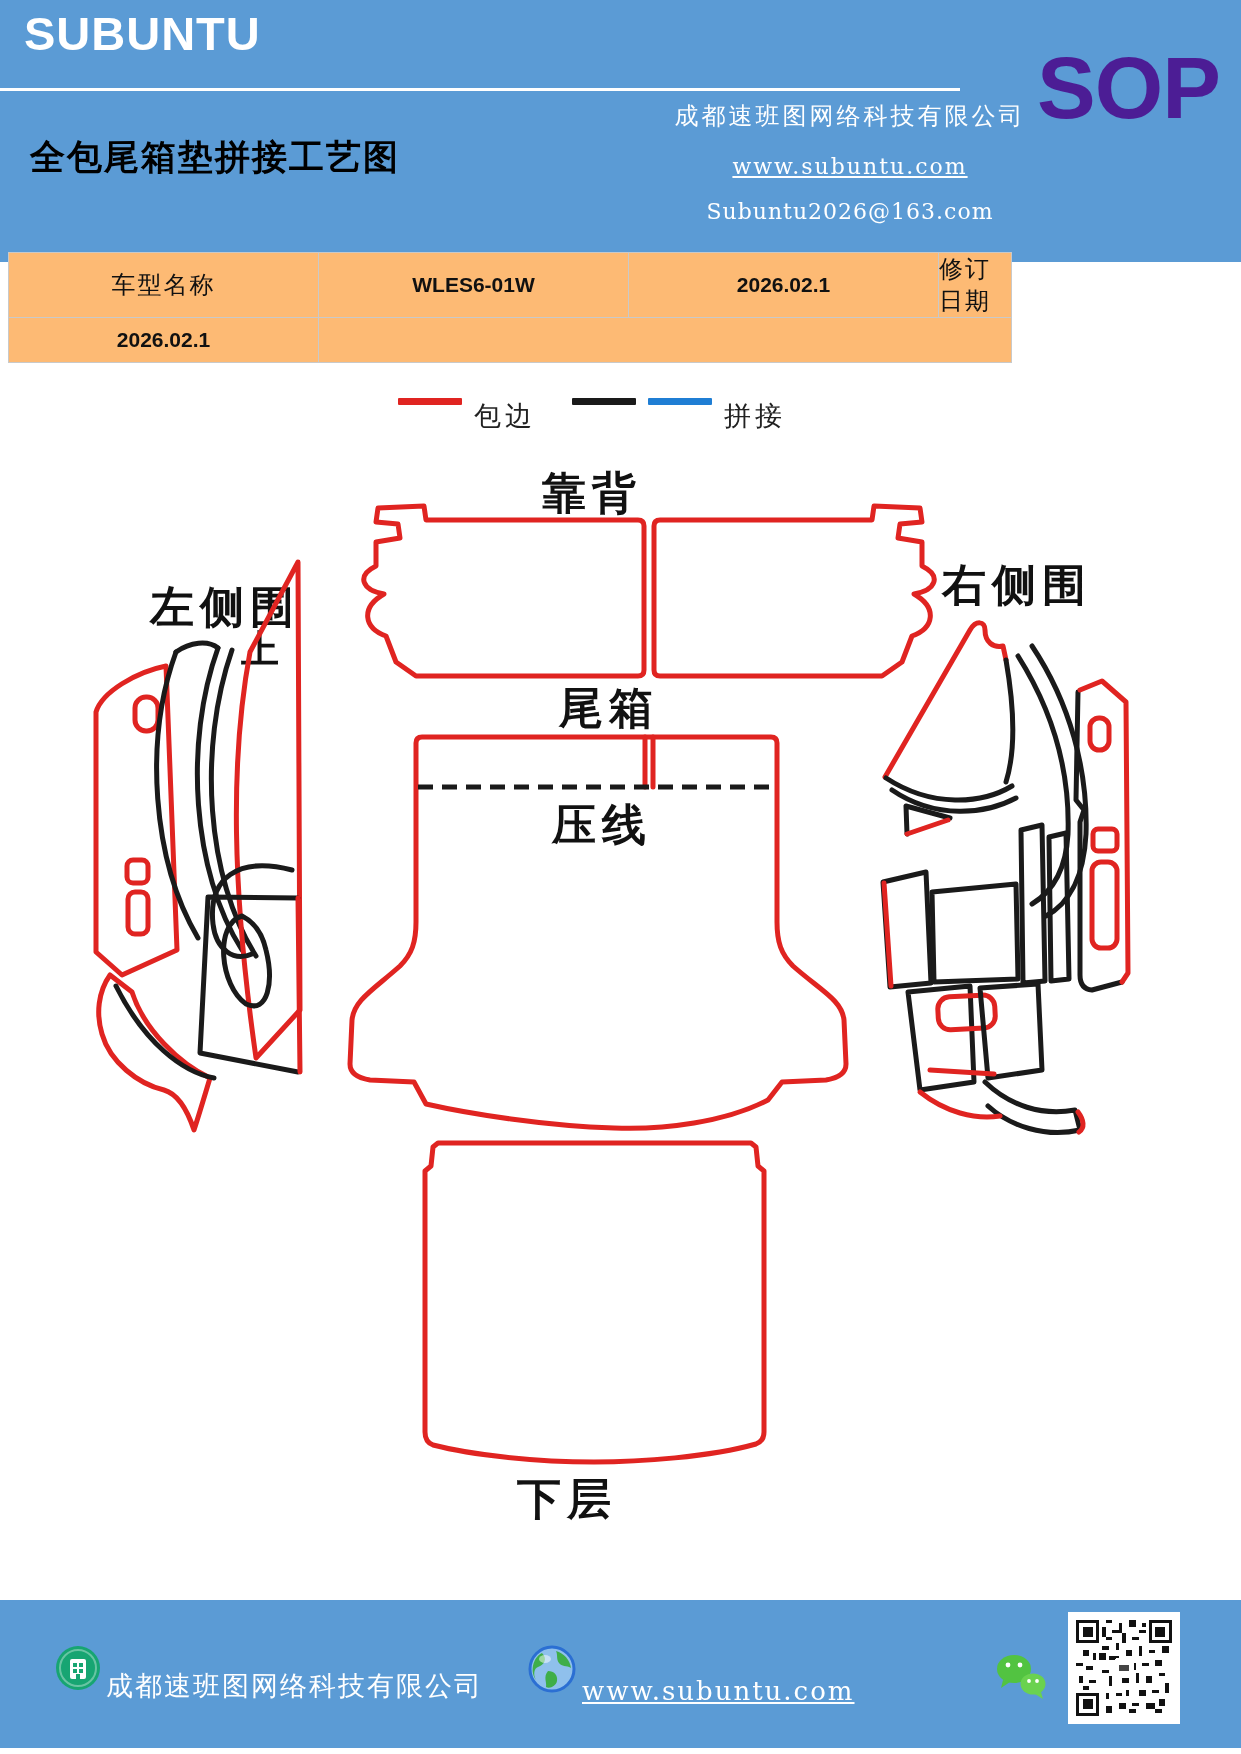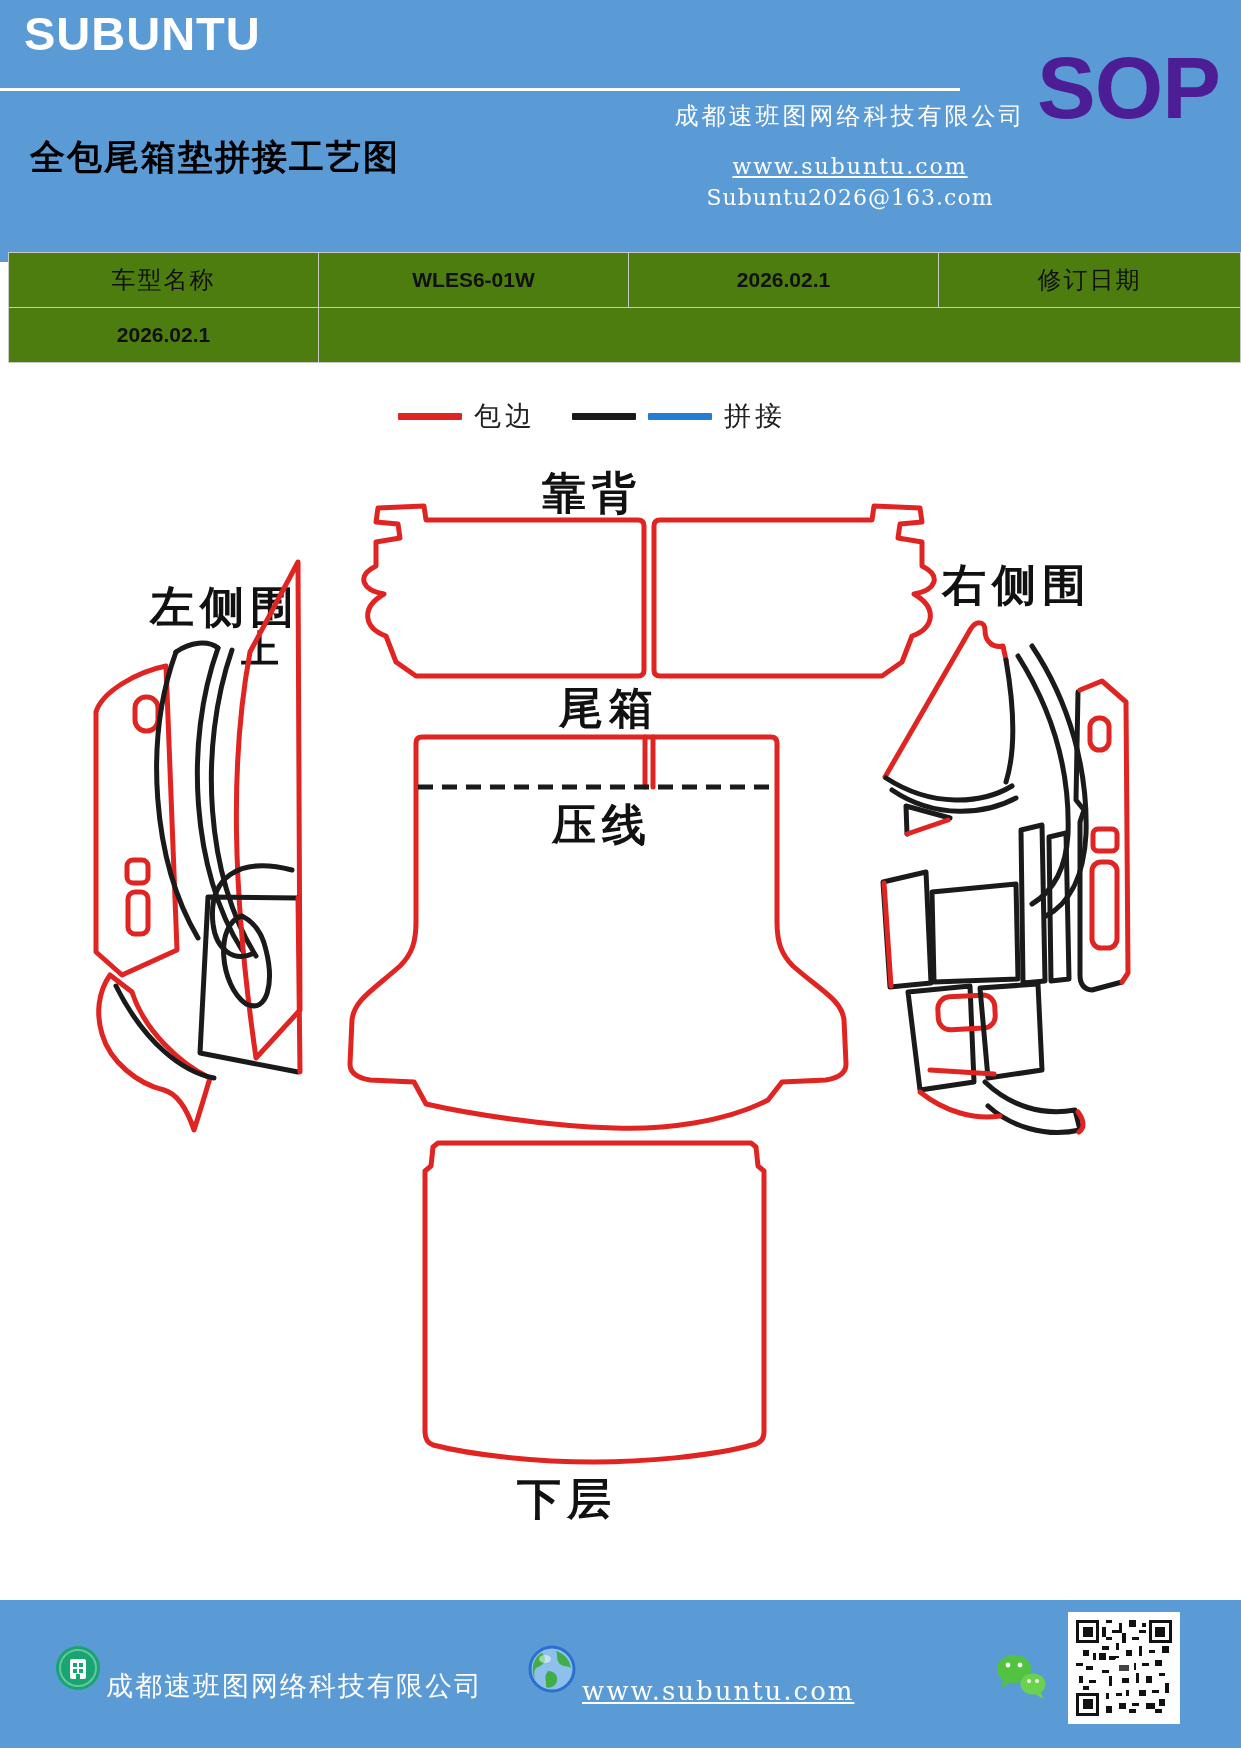--- a/index.html
+++ b/index.html
@@ -11,34 +11,34 @@
   .page{position:relative;width:1241px;height:1754px;margin:0 auto;background:#fff;overflow:hidden}
 
   
   .band{position:absolute;left:0;top:0;width:1241px;height:262px;background:var(--band_blue)}
   .logo{position:absolute;left:24px;top:8px;color:#fff;font:800 47px/1.1 "Liberation Sans",sans-serif;letter-spacing:1px}
   .hline{position:absolute;left:0;top:88px;width:960px;height:3px;background:#fff}
   .doc-title{position:absolute;left:30px;top:134px;color:#000000;font:700 35px "DejaVu Serif","Liberation Serif",serif;letter-spacing:2px}
   .hd-col{position:absolute;left:660px;top:100px;width:380px;text-align:center;color:#fff}
   .hd-company{font:400 24px "DejaVu Serif","Liberation Serif",serif;letter-spacing:3px}
   .hd-site{display:inline-block;margin-top:22px;font:400 22px "DejaVu Serif","Liberation Serif",serif;text-decoration:underline;letter-spacing:2px}
-  .hd-mail{margin-top:6px;font:400 22px "DejaVu Serif","Liberation Serif",serif;letter-spacing:1px}
+  .hd-mail{margin-top:20px;font:400 22px "DejaVu Serif","Liberation Serif",serif;letter-spacing:1px}
   .sop{position:absolute;left:1037px;top:44px;color:#4c1d95;font:800 88px/1 "Liberation Sans",sans-serif;letter-spacing:-1px}
 
   
-  .tbl{position:absolute;left:8px;top:252px;width:1233px;height:111px;border:1px solid var(--table_border);background:#4d7c0f;
+  .tbl{position:absolute;left:8px;top:252px;width:1004px;height:111px;border:1px solid var(--table_border);background:#fdba74;
        display:grid;grid-template-columns:310px 310px 310px 1fr;grid-template-rows:1fr 1fr}
   .cell{border-right:1px solid var(--table_border);border-bottom:1px solid var(--table_border);display:flex;align-items:center;justify-content:center}
   .cell:nth-child(4n){border-right:none}
   .cell:nth-child(n+5){border-bottom:none}
   .lab{font:400 24px "DejaVu Serif","Liberation Serif",serif;color:#111;letter-spacing:2px}
   .val{font:600 21px "Liberation Sans",sans-serif;color:#111}
 
   
-  .legend{position:absolute;left:398px;top:398px;display:flex;align-items:center}
+  .legend{position:absolute;left:398px;top:398px;display:flex;}
   .sw{height:7px;width:64px;border-radius:1px}
   .leg-t{font:500 27px "DejaVu Serif","Liberation Serif",serif;color:#222;margin:0 0 0 12px;letter-spacing:4px}
   .gap36{width:36px}.gap12{width:12px}
 
   
   .diagram{position:absolute;left:80px;top:430px}
   .r{fill:none;stroke:var(--line_red);stroke-width:5;stroke-linejoin:round;stroke-linecap:round}
   .k{fill:none;stroke:var(--line_black);stroke-width:5;stroke-linejoin:round;stroke-linecap:round}
   .dash{fill:none;stroke:var(--line_black);stroke-width:5;stroke-dasharray:15 9}
   .dl{font:600 44px "DejaVu Serif","Liberation Serif",serif;fill:#111;text-anchor:middle;letter-spacing:6px}

